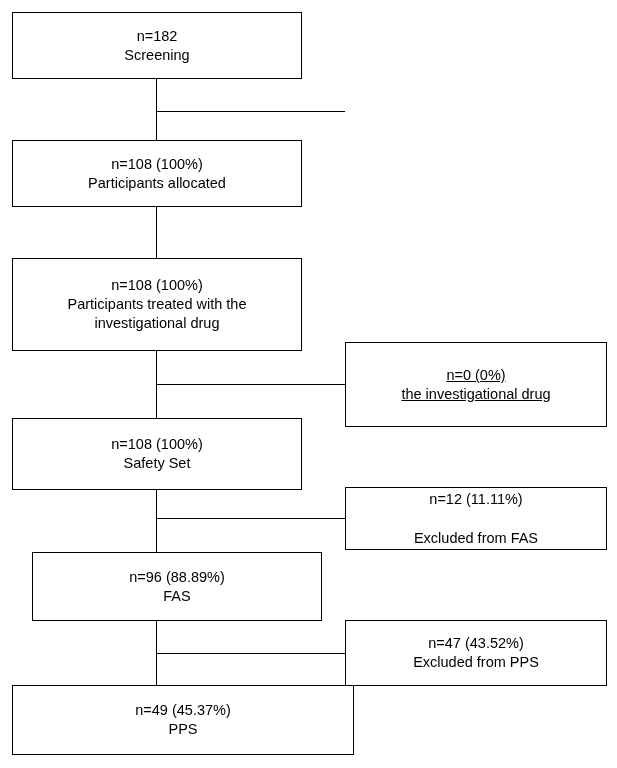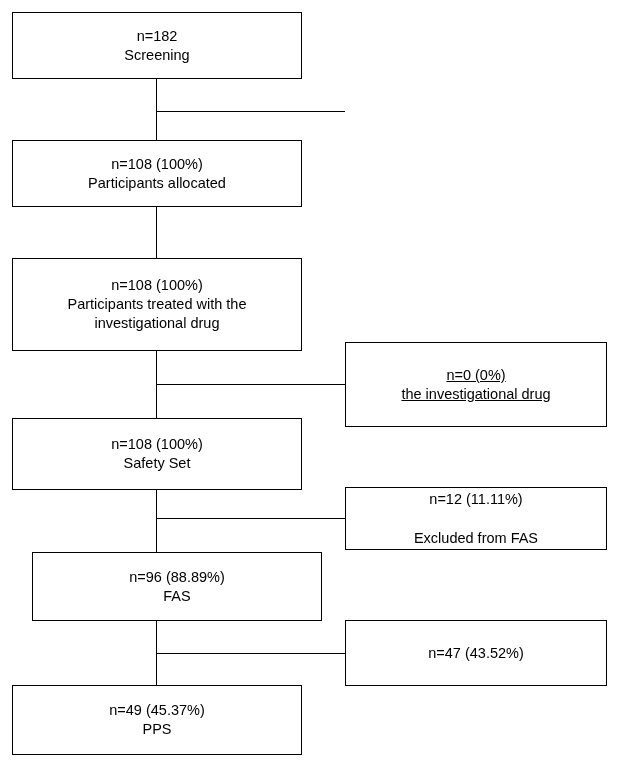--- a/index.html
+++ b/index.html
@@ -88,33 +88,34 @@
   <div class="node" style="left:12px; top:418px; width:290px; height:72px;">
     <span class="line">n=108 (100%)</span>
     <span class="line">Safety Set</span>
   </div>
 
   <div class="node" style="left:12px; top:552px; width:290px; height:69px;margin-left:20px;">
     <span class="line">n=96 (88.89%)</span>
     <span class="line">FAS</span>
   </div>
 
-  <div class="node" style="left:12px; top:685px; width:290px; height:70px;">
+  <div class="node" style="left:12px; top:685px; width:342px; height:70px;">
     <span class="line">n=49 (45.37%)</span>
     <span class="line">PPS</span>
   </div>
 
 
   <div class="node" style="left:345px; top:342px; width:262px; height:85px;text-decoration:underline;">
     <span class="line">n=0 (0%)</span>
     <span class="line">the investigational drug</span>
   </div>
 
   <div class="node" style="left:345px; top:487px; width:262px; height:63px;gap:20px;">
     <span class="line">n=12 (11.11%)</span>
     <span class="line">Excluded from FAS</span>
   </div>
 
   <div class="node" style="left:345px; top:620px; width:262px; height:66px;">
     <span class="line">n=47 (43.52%)</span>
+    <span class="line">Excluded from PPS</span>
   </div>
 
 </div>
 
 </body></html>

